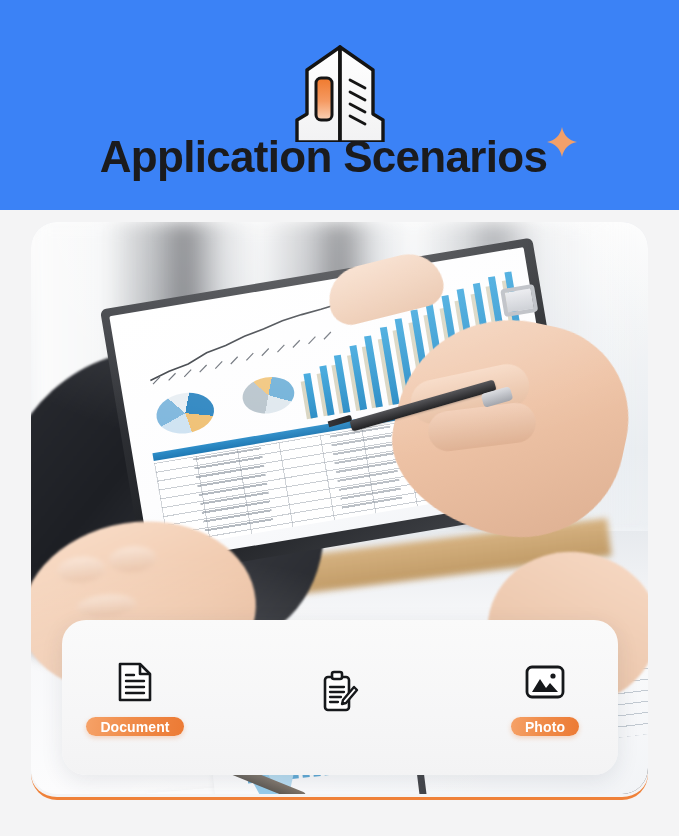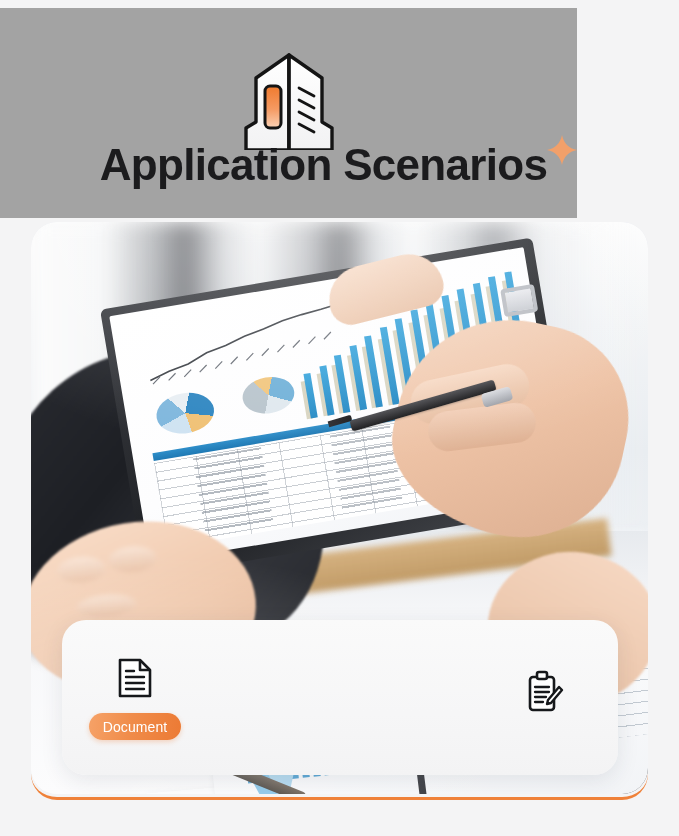--- a/index.html
+++ b/index.html
@@ -15,24 +15,23 @@
     background: #f4f4f5;
     font-family: "Liberation Sans", sans-serif;
     position: relative;
   }
 
   
   .header {
     position: absolute;
     left: 0;
     top: 0;
-    width: 577px;
+    width: 679px;
     height: 210px;
-    background: #a3a3a3;
-    margin-top: 8px;
+    background: #3b82f6;
   }
 
   .logo-wrap {
     position: absolute;
     left: 50%;
     top: 42px;
     transform: translateX(-50%);
     width: 130px;
     height: 100px;
   }
@@ -530,27 +529,27 @@
     display: flex;
     align-items: center;
     justify-content: center;
     margin-bottom: 12px;
   }
 
   .cat-pill {
     display: inline-flex;
     align-items: center;
     justify-content: center;
-    height: 27px;
+    height: 19px;
     padding: 4px 14px;
     border-radius: 14px;
     background: linear-gradient(100deg, #f6a268 0%, #f08c4a 45%, #ec7a34 100%);
     color: #ffffff;
     font-size: 14px;
-    font-weight: normal;
+    font-weight: bold;
     letter-spacing: 0.1px;
     white-space: nowrap;
     box-shadow: 0 2px 5px rgba(236,122,52,.28);
   }
 </style>
 </head>
 <body>
 
 <div class="header">
 
@@ -771,18 +770,28 @@
       <span class="cat-icon">
         <svg width="38" height="44" viewBox="0 0 38 44">
           <rect x="4" y="7" width="24" height="33" rx="3" fill="#ffffff" stroke="#16181b" stroke-width="2.6"></rect>
           <rect x="11" y="2" width="10" height="7" rx="2" fill="#ffffff" stroke="#16181b" stroke-width="2.6"></rect>
           <path d="M9 17 H23 M9 22 H23 M9 27 H20 M9 32 H17" stroke="#16181b" stroke-width="2.3" stroke-linecap="round"></path>
           <path d="M33 17 L36 20 L25 33 L21 34 L22 30 Z" fill="#ffffff" stroke="#16181b" stroke-width="2.4" stroke-linejoin="round"></path>
         </svg>
       </span>
     </div>
 
+    <div class="cat-item">
+      <span class="cat-icon">
+        <svg width="42" height="36" viewBox="0 0 42 36">
+          <rect x="3" y="3" width="36" height="30" rx="5" fill="#ffffff" stroke="#16181b" stroke-width="2.8"></rect>
+          <circle cx="29" cy="12" r="2.6" fill="#16181b"></circle>
+          <path d="M8 28 L16 15 L22 24 L26 19 L34 28 Z" fill="#16181b"></path>
+        </svg>
+      </span>
+      <span class="cat-pill">Photo</span>
+    </div>
 
 
   </div>
 </div>
 
 <div class="photo-accent"></div>
 
 </body></html>

